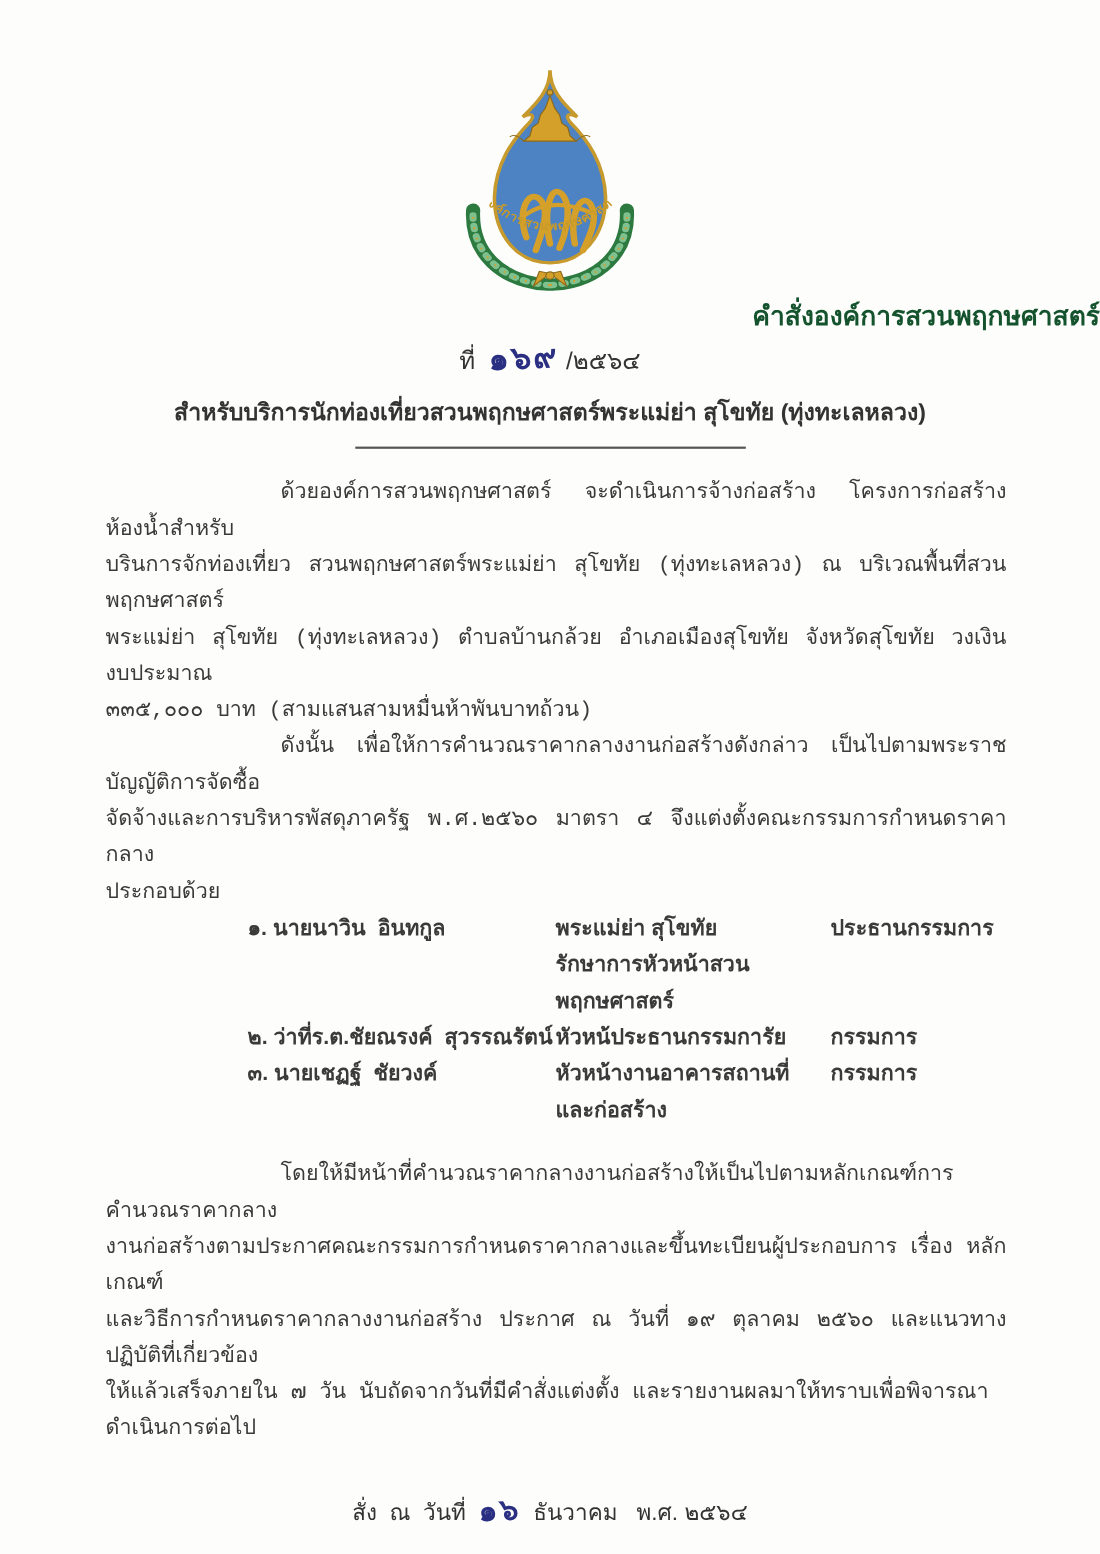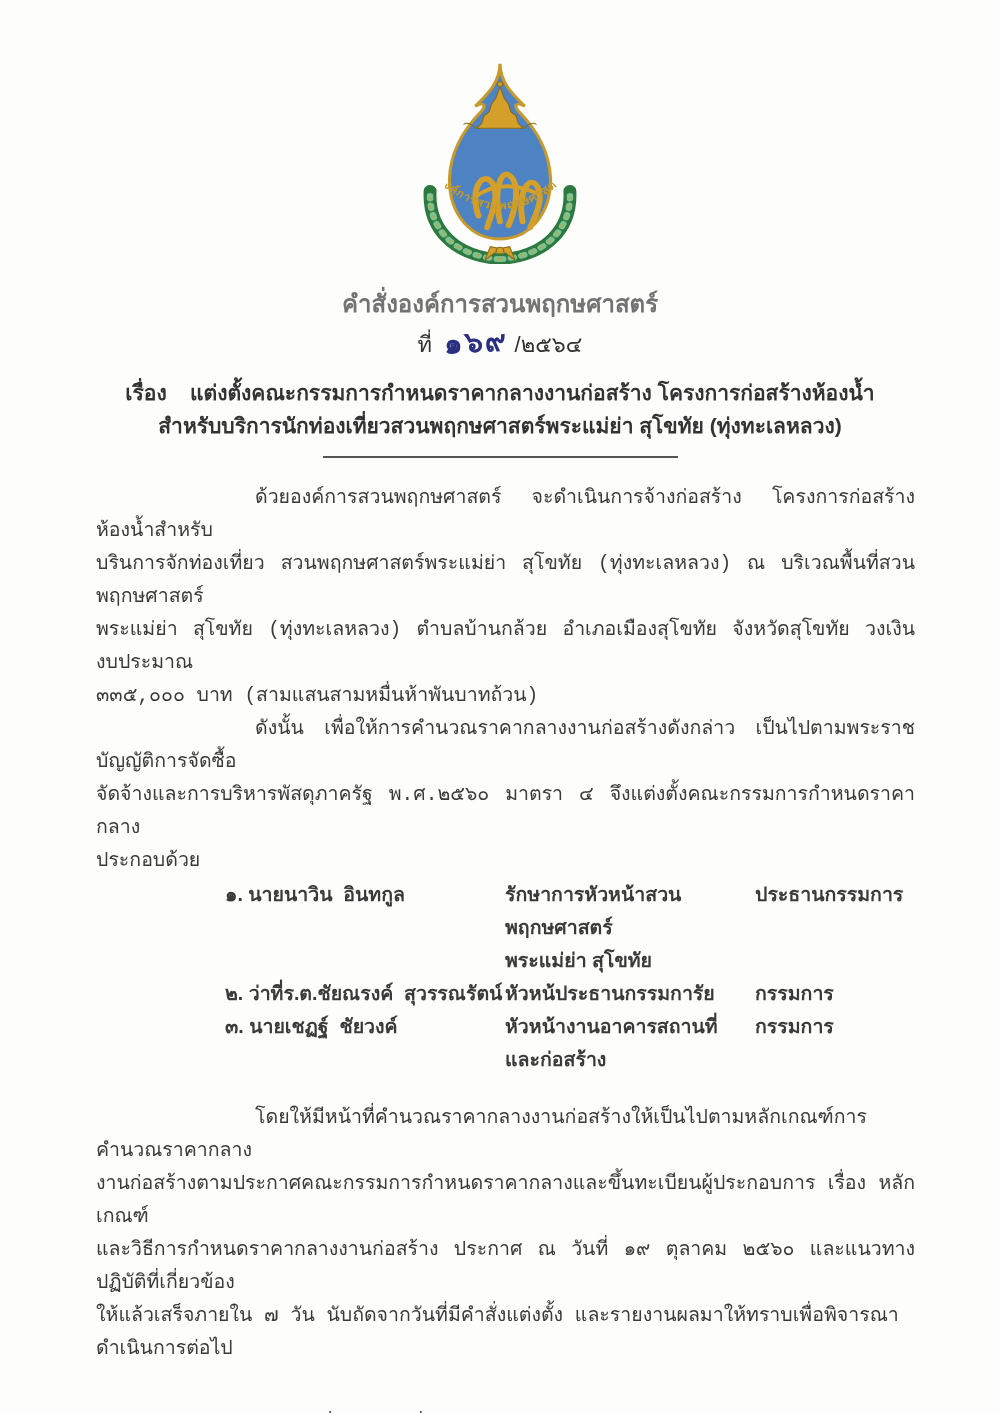--- a/index.html
+++ b/index.html
@@ -5,21 +5,21 @@
   html,body{margin:0;padding:0;background:#e8e8e8;}
   .page{
     position:relative;width:1000px;height:1413px;margin:0 auto;
     background:#fdfdfb;overflow:hidden;
     font-family:"Liberation Sans","DejaVu Sans",sans-serif;
     color:#3a3a3a;
   }
   .t{white-space:pre-wrap;}
   
   .logo-wrap{display:flex;justify-content:center;padding-top:60px;}
-  .doc-title{margin-top:20px;text-align:center;font-size:24px;font-weight:bold;color:#737373;}
+  .doc-title{margin-top:3px;text-align:right;font-size:24px;font-weight:bold;color:#14532d;}
   .doc-no{margin-top:4px;text-align:center;font-size:22px;color:#333;}
   .hand{
     display:inline-block;color:#2b2f82;font-size:29px;line-height:20px;
     transform:rotate(-3deg);font-weight:bold;letter-spacing:2px;
   }
   .subject{margin-top:14px;text-align:center;font-size:21px;font-weight:bold;color:#333;line-height:33px;}
   .hr-line{margin:14px 0 0 323px;width:355px;height:0;border-top:2px solid #555;}
   
   .para{margin:0 85px 0 96px;font-size:19.5px;line-height:33px;}
   .para1{margin-top:24px;}
@@ -82,21 +82,20 @@
 
   <div class="doc-title t">คำสั่งองค์การสวนพฤกษศาสตร์</div>
 
   <div class="doc-no">
     <span class="t">ที่ </span>
     <span class="hand t">๑๖๙</span>
     <span class="t">/๒๕๖๔</span>
   </div>
 
   <div class="subject">
-    <div class="t">เรื่อง    แต่งตั้งคณะกรรมการกำหนดราคากลางงานก่อสร้าง โครงการก่อสร้างห้องน้ำ</div>
     <div class="t">สำหรับบริการนักท่องเที่ยวสวนพฤกษศาสตร์พระแม่ย่า สุโขทัย (ทุ่งทะเลหลวง)</div>
   </div>
 
   <div class="hr-line"></div>
 
   <div class="para para1">
     <div class="line t j indent">ด้วยองค์การสวนพฤกษศาสตร์ จะดำเนินการจ้างก่อสร้าง โครงการก่อสร้างห้องน้ำสำหรับ</div>
     <div class="line t j">บรินการจักท่องเที่ยว สวนพฤกษศาสตร์พระแม่ย่า สุโขทัย (ทุ่งทะเลหลวง) ณ บริเวณพื้นที่สวนพฤกษศาสตร์</div>
     <div class="line t j">พระแม่ย่า สุโขทัย (ทุ่งทะเลหลวง) ตำบลบ้านกล้วย อำเภอเมืองสุโขทัย จังหวัดสุโขทัย วงเงินงบประมาณ</div>
     <div class="line t">๓๓๕,๐๐๐ บาท (สามแสนสามหมื่นห้าพันบาทถ้วน)</div>
@@ -105,22 +104,22 @@
   <div class="para">
     <div class="line t j indent">ดังนั้น เพื่อให้การคำนวณราคากลางงานก่อสร้างดังกล่าว เป็นไปตามพระราชบัญญัติการจัดซื้อ</div>
     <div class="line t j">จัดจ้างและการบริหารพัสดุภาครัฐ พ.ศ.๒๕๖๐ มาตรา ๔ จึงแต่งตั้งคณะกรรมการกำหนดราคากลาง</div>
     <div class="line t">ประกอบด้วย</div>
   </div>
 
   <div class="committee">
     <div class="member">
       <span class="t">๑. นายนาวิน  อินทกูล</span>
       <span>
+        <div class="t">พระแม่ย่า สุโขทัย</div>
         <div class="t">รักษาการหัวหน้าสวนพฤกษศาสตร์</div>
-        <div class="t">พระแม่ย่า สุโขทัย</div>
       </span>
       <span class="t">ประธานกรรมการ</span>
     </div>
     <div class="member">
       <span class="t">๒. ว่าที่ร.ต.ชัยณรงค์  สุวรรณรัตน์</span>
       <span>
         <div class="t">หัวหน้ประธานกรรมการัย</div>
       </span>
       <span class="t">กรรมการ</span>
     </div>

